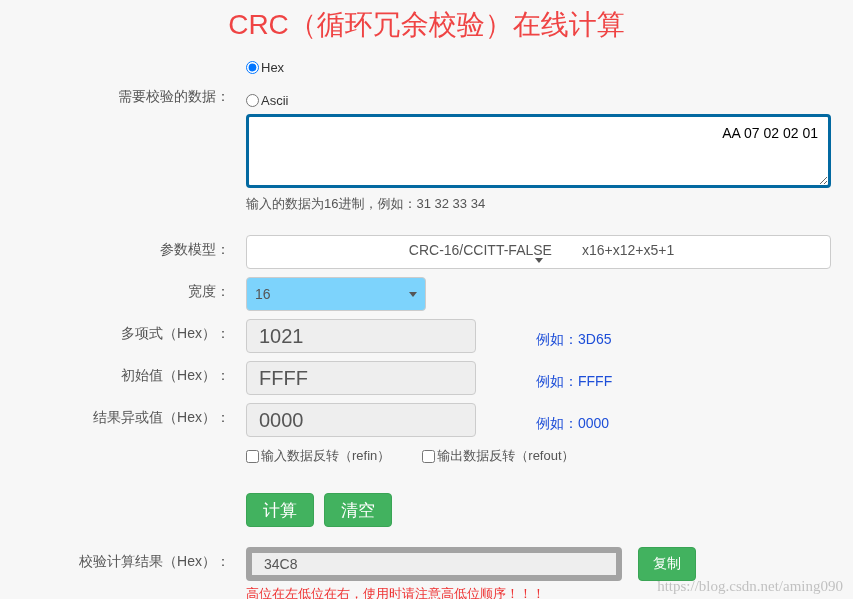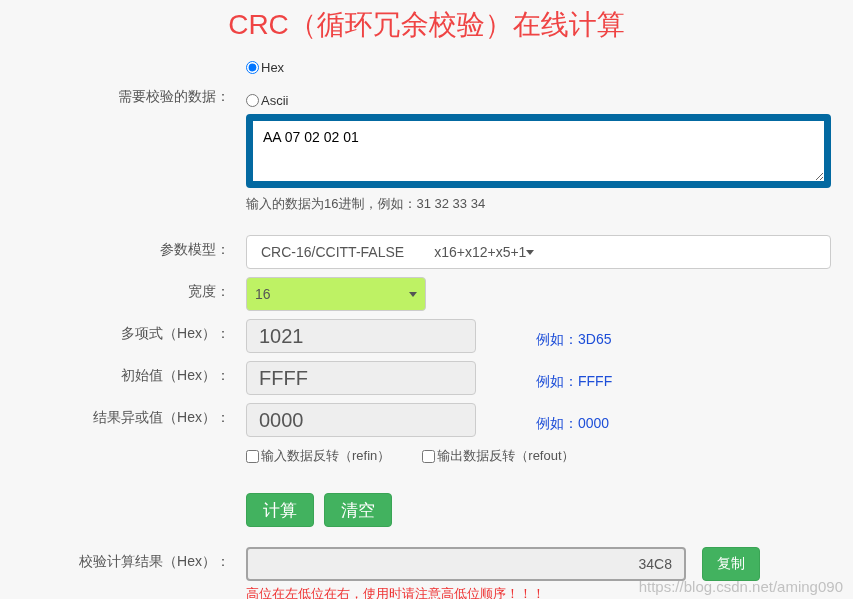--- a/index.html
+++ b/index.html
@@ -45,51 +45,53 @@
     display: flex;
     gap: 18px;
     margin-bottom: 6px;
     font-size: 13px;
     flex-direction: column;
   }
   .radio-group label { display: flex; align-items: center; gap: 2px; cursor: pointer; }
   textarea {
     width: 100%;
     height: 74px;
-    border: 7px solid #0369a1;
+    border: 3px solid #0369a1;
     border-radius: 4px;
     padding: 8px 10px;
     font-size: 14px;
     resize: both;
     font-family: inherit;
     background: #fff;
+    text-align: right;
   }
   .hint {
     color: #555;
     font-size: 13px;
     margin-top: 4px;
   }
   .select-wide, .select-small {
     border: 1px solid #ccc;
     border-radius: 4px;
     height: 34px;
     padding: 0 8px;
-    background: #bef264;
+    background: #7dd3fc;
     color: #555;
     font-size: 14px;
     appearance: none;
     position: relative;
   }
   .select-wide {
     width: 100%;
     display: flex;
     align-items: center;
-    justify-content: flex-start;
+    justify-content: center;
     background: #fff;
     cursor: pointer;
+    flex-direction: column;
   }
   .select-wide .sel-text { display: flex; gap: 30px; padding-left: 6px;}
   .select-wide .caret, .select-small .caret {
     width: 0; height: 0;
     border-left: 4px solid transparent;
     border-right: 4px solid transparent;
     border-top: 5px solid #555;
   }
   .select-small {
     width: 180px;
@@ -102,29 +104,28 @@
     width: 230px;
     height: 34px;
     border: 1px solid #ccc;
     border-radius: 4px;
     padding: 0 12px;
     background: #eee;
     color: #555;
     font-size: 20px;
   }
   .text-input-ro {
-    width: 440px;
-    height: 34px;
-    border: 2px solid #a3a3a3;
+    width: 376px;
+    height: 34px;
+    border: 6px solid #a3a3a3;
     border-radius: 4px;
     padding: 0 12px;
     background: #eee;
     color: #555;
     font-size: 14px;
-    text-align: right;
   }
   .example {
     color: #1d4ed8;
     font-size: 14px;
     margin-left: 60px;
     display: inline-block;
     padding-top: 7px;
   }
   .inline-flex { display: flex; align-items: center; }
   .checkbox-row {
@@ -165,21 +166,21 @@
     color: #e33;
     font-size: 13px;
     margin-top: 4px;
   }
   .watermark {
     position: absolute;
     bottom: 4px;
     right: 10px;
     color: rgba(150,150,150,0.55);
     font-size: 15px;
-    font-family: Liberation Sans, sans-serif;
+    font-family: Liberation Serif, serif;
     pointer-events: none;
   }
   input[type="radio"], input[type="checkbox"] { margin: 0; }
 </style>
 </head>
 <body>
 
 <div class="container">
   <h1 class="title">CRC（循环冗余校验）在线计算</h1>
 

